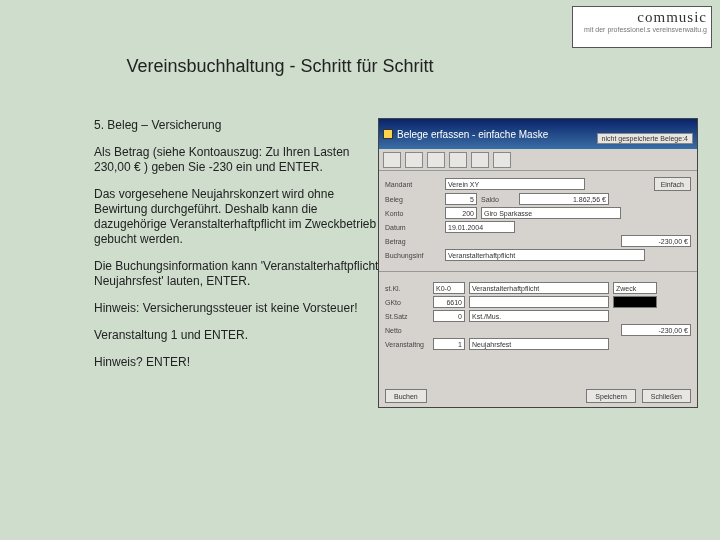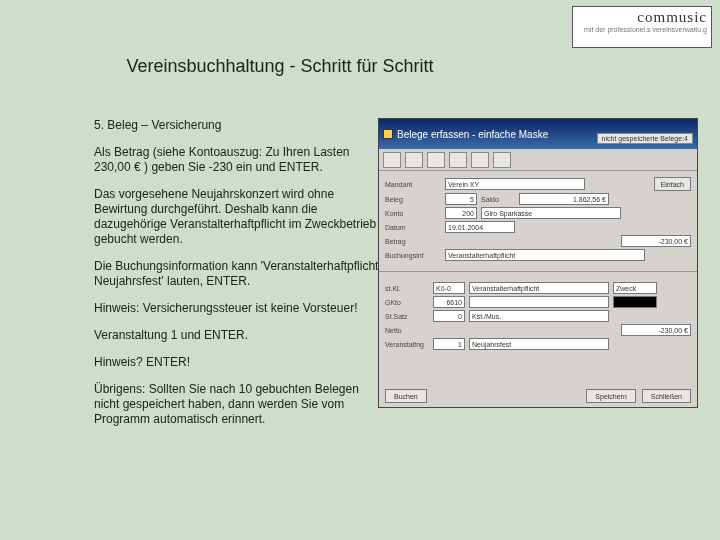--- a/index.html
+++ b/index.html
@@ -87,21 +87,20 @@
 </div>
 
 <div class="left-text">
   <p style="font-weight:normal">5. Beleg – Versicherung</p>
   <p>Als Betrag (siehe Kontoauszug: Zu Ihren Lasten   230,00 € ) geben Sie -230 ein und ENTER.</p>
   <p>Das vorgesehene Neujahrskonzert wird ohne Bewirtung durchgeführt. Deshalb kann die dazugehörige Veranstalterhaftpflicht im Zweckbetrieb gebucht werden.</p>
   <p>Die Buchungsinformation kann 'Veranstalterhaftpflicht Neujahrsfest' lauten, ENTER.</p>
   <p>Hinweis: Versicherungssteuer ist keine Vorsteuer!</p>
   <p>Veranstaltung 1 und ENTER.</p>
   <p>Hinweis? ENTER!</p>
-  <p>Übrigens: Sollten Sie nach 10 gebuchten Belegen nicht gespeichert haben, dann werden Sie vom Programm automatisch erinnert.</p>
 </div>
 
 <div class="app-window">
   <div class="titlebar">
     <span class="icon"></span>
     <span>Belege erfassen - einfache Maske</span>
     <span class="spacer"></span>
   </div>
   <div class="tab-lbl">nicht gespeicherte Belege:4</div>
   <div class="toolbar">

